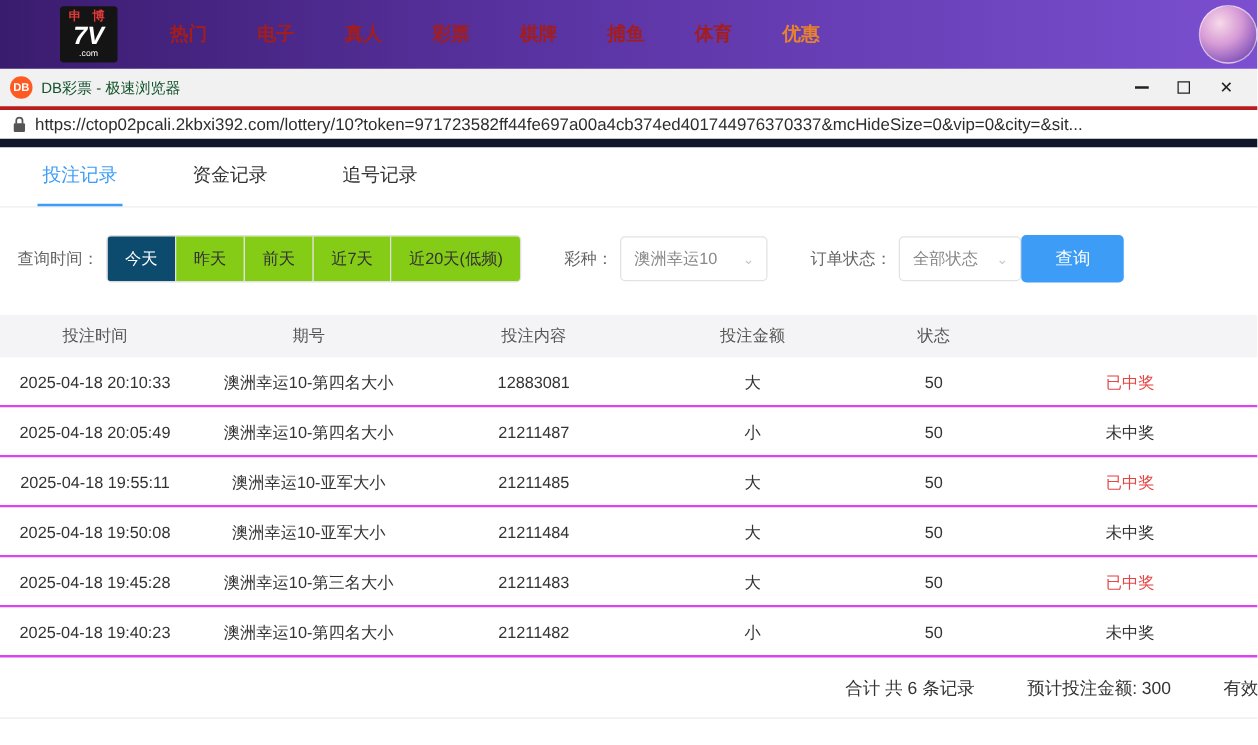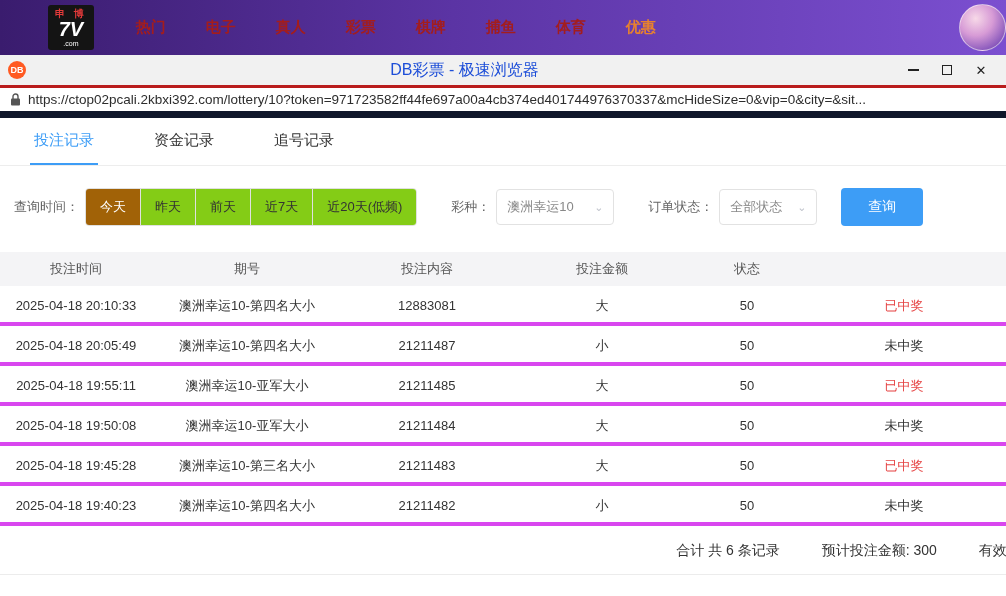--- a/index.html
+++ b/index.html
@@ -20,21 +20,21 @@
   .nav-item.hl { color:#e8822e; }
   .avatar { position:absolute; right:0; top:4px; width:47px; height:47px; border-radius:50%;
     background:radial-gradient(circle at 35% 30%,#f7d9e8 0%,#d79bd6 40%,#8c5bbd 75%,#5d3a8f 100%);
     border:1px solid rgba(255,255,255,.55); cursor:pointer; }
 
   
   .titlebar { height:33px; background:#f1f1f1; border-bottom:3px solid #b91c1c;
     display:flex; align-items:center; padding:0 8px; }
   .db-icon { width:18px; height:18px; border-radius:50%; background:#ff5a22; color:#fff;
     font-size:9px; font-weight:bold; display:flex; align-items:center; justify-content:center; }
-  .win-title { margin-left:7px; font-size:16px; color:#1d4ed8; flex:1;text-align:center; }
+  .win-title { margin-left:7px; font-size:12px; color:#14532d; flex:1; }
   .win-btns { display:flex; align-items:center; }
   .win-btn { width:34px; height:26px; display:flex; align-items:center; justify-content:center;
     color:#222; font-size:13px; cursor:pointer; }
   .min-glyph { display:block; width:11px; height:1.5px; background:#222; }
   .max-glyph { display:block; width:10px; height:10px; border:1.5px solid #222; }
 
   .addressbar { height:30px; background:#fff; border-bottom:7px solid #0f172a;
     display:flex; align-items:center; padding:0 10px; }
   .lock-icon { flex:none; margin-right:7px; }
   .url-text { font-size:13.5px; color:#2d2d2d; white-space:nowrap; overflow:hidden; }
@@ -45,34 +45,34 @@
   .tab { font-size:15px; color:#333; padding:0 4px 13px; margin-right:52px;
     cursor:pointer; border-bottom:2px solid transparent; }
   .tab.active { color:#3d9df6; border-bottom-color:#3d9df6; }
 
   .filters { display:flex; align-items:center; padding:22px 12px 22px 14px; }
   .f-label { font-size:13px; color:#666; }
   .seg { display:flex; border:1px solid #e0e0e0; border-radius:4px; overflow:hidden; margin-left:6px; }
   .seg-btn { border:none; border-left:1px solid #e0e0e0; background:#84cc16; padding:9px 14px;
     font-size:13px; color:#333; cursor:pointer; white-space:nowrap; }
   .seg-btn:first-child { border-left:none; }
-  .seg-btn.active { background:#a16207; color:#fff; }
+  .seg-btn.active { background:#0c4a6e; color:#fff; }
   .sel-label { margin-left:34px; }
   .select { display:flex; align-items:center; justify-content:space-between; margin-left:6px;
     border:1px solid #e2e2e2; border-radius:4px; padding:8px 10px; font-size:13px; color:#888;
     background:#fff; cursor:pointer; }
   .select.lottery { width:118px; }
   .select.status { width:98px; }
   .chevron { color:#c0c4cc; font-size:11px; margin-left:6px; }
-  .search-btn { margin-left:24px; background:#3d9df6; color:#fff; border:none; border-radius:4px;
+  .search-btn { background:#3d9df6; color:#fff; border:none; border-radius:4px;
     padding:10px 27px; font-size:14px; cursor:pointer; }
 
   .grid-row { display:grid; grid-template-columns:152px 190px 170px 180px 110px 1fr; text-align:center; }
   .thead { background:#f4f4f6; height:34px; line-height:34px; font-size:13px; color:#555; margin-top:4px; }
-  .trow { height:40px; line-height:40px; font-size:13px; color:#333; border-bottom:4px solid #d946ef; background:#fff; }
+  .trow { height:40px; line-height:40px; font-size:13px; color:#333; border-bottom:2px solid #d946ef; background:#fff; }
   .won { color:#e64545; }
 
   .summary { display:flex; justify-content:flex-end; align-items:center; gap:42px;
     padding:16px 0 14px; margin-right:-88px; font-size:14px; color:#333; }
   .bottom-line { border-top:1px solid #ececec; height:23px; background:#fff; }
 </style>
 </head>
 <body>
 
 <div class="top-nav">

